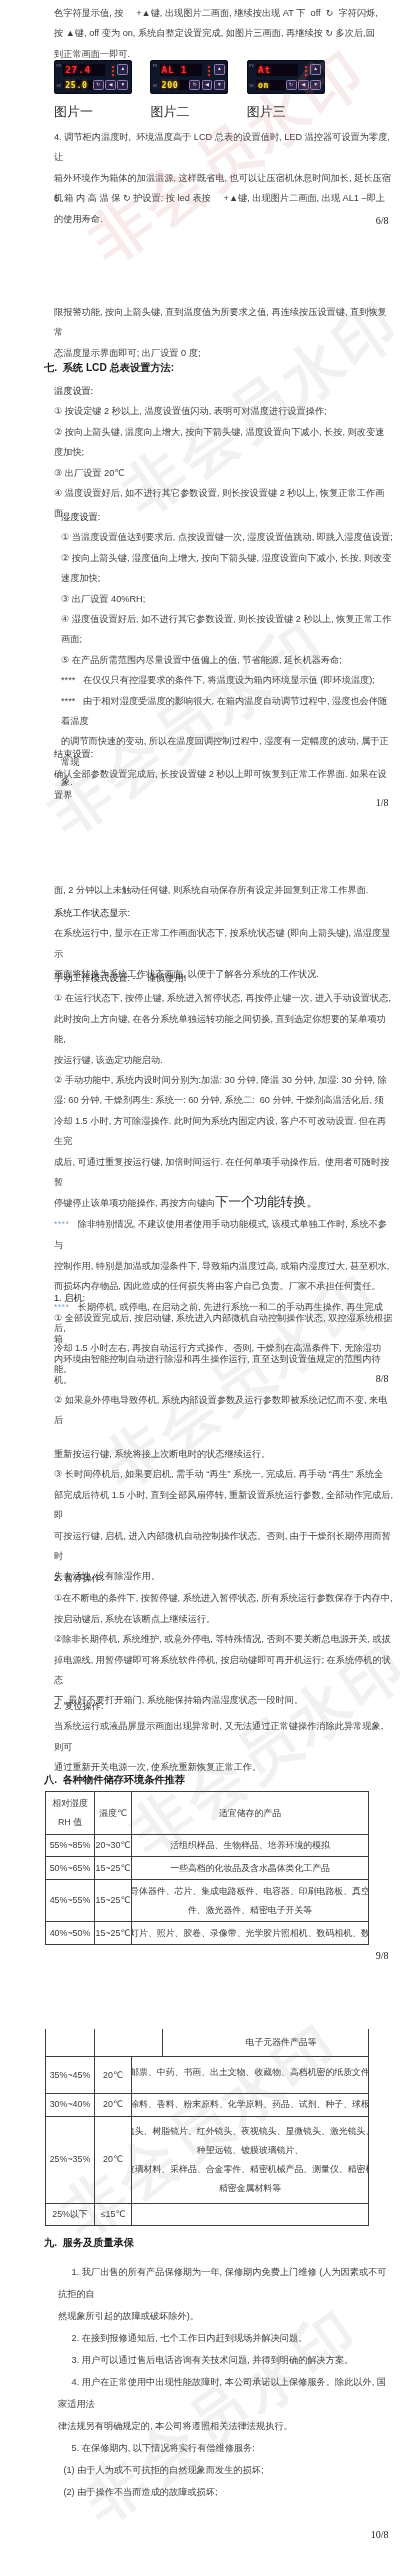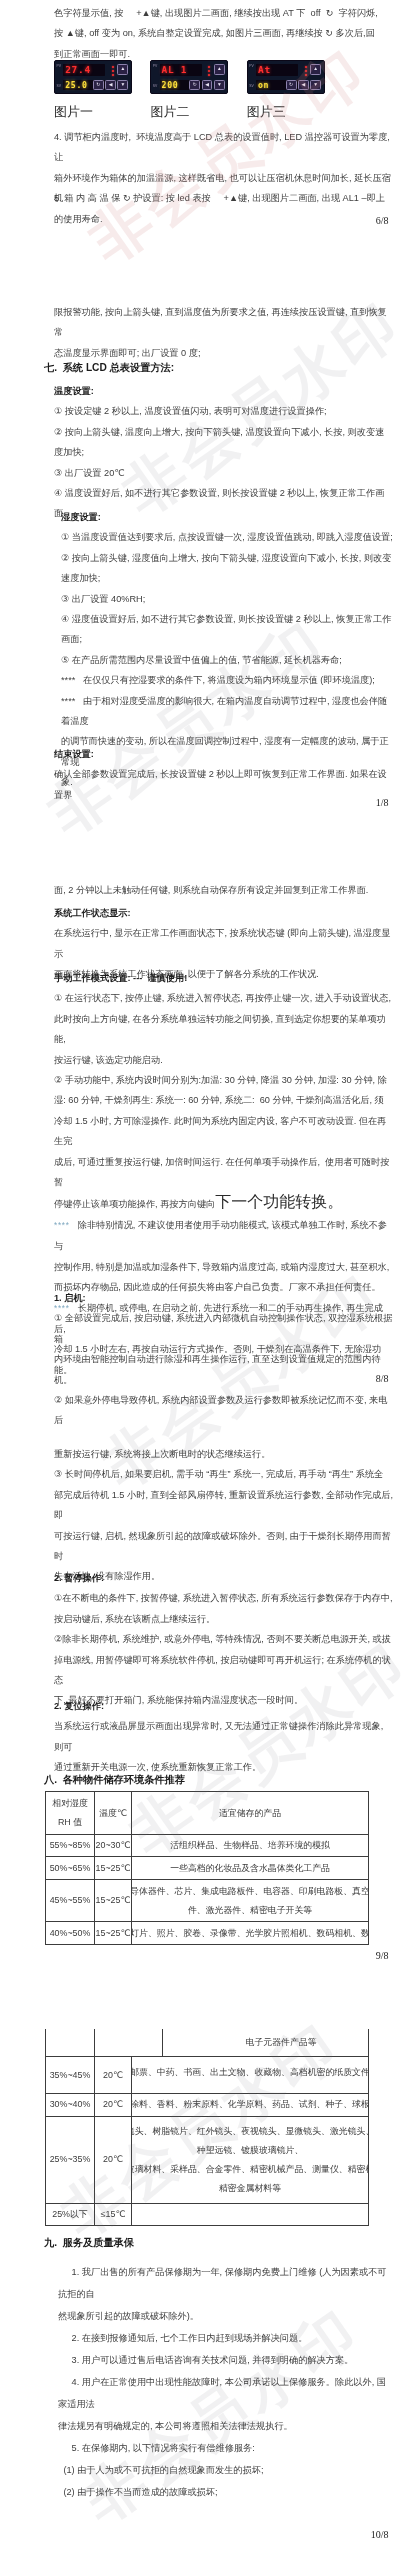--- a/index.html
+++ b/index.html
@@ -2,25 +2,25 @@
 <html style="font-size:11px"><head>
 <meta charset="utf-8">
 <style>
   html,body{margin:0;padding:0;}
   body{width:409px;height:2576px;position:relative;overflow:hidden;background:#ffffff;
        font-family:"Liberation Sans","DejaVu Sans",sans-serif;color:#3d3d3d;}
   .page{position:absolute;inset:0;}
   .blk{position:absolute;left:54px;right:15px;}
   .ln{margin:0;line-height:20.4px;font-size:9.2px;white-space:pre-wrap;}
   .ln32{line-height:22px;}
-  .bold{font-weight:bold;color:#1d1d1d;}
+  .bold{font-weight:normal;color:#1d1d1d;}
   .sec-title{position:absolute;left:44px;font-size:10.2px;font-weight:bold;color:#1b1b1b;margin:0;white-space:pre-wrap;}
   .pgnum{position:absolute;right:20.4px;font-family:"Liberation Serif",serif;font-size:10px;color:#222;margin:0;}
   .mk{color:#7fa8c0;letter-spacing:0.7px;margin-right:8.2px;font-size:8.2px;}
-  .big{font-size:16px;color:#2a2a2a;}
+  .big{font-size:13px;color:#2a2a2a;}
   
   .wm{position:absolute;font-size:60px;font-weight:bold;white-space:nowrap;letter-spacing:4.1px;
       transform:rotate(-35deg);pointer-events:none;z-index:6;color:rgba(120,120,125,0.10);}
   .wm-pink{color:rgba(205,130,130,0.16);}
   
   .panels{position:absolute;left:54px;top:60px;display:flex;gap:18.4px;z-index:2;}
   .pgroup{width:78px;}
   .panel{width:78px;height:34px;background:#0f172a;border:1.4px solid #0b0818;border-radius:2px;
          position:relative;box-sizing:border-box;padding:2.7px 2.7px 2.7px 8.2px;}
   .side{position:absolute;left:1.4px;font-size:3.4px;color:#9a8faa;}
@@ -223,21 +223,21 @@
     <p class="ln">内环境由智能控制自动进行除湿和再生操作运行, 直至达到设置值规定的范围内待机。</p>
     <p class="ln">② 如果意外停电导致停机, 系统内部设置参数及运行参数即被系统记忆而不变, 来电后</p>
   </div>
 
   <p class="pgnum" style="top:1373px;">8/8</p>
 
   <div class="blk" style="top:1444px;">
     <p class="ln">重新按运行键, 系统将接上次断电时的状态继续运行。</p>
     <p class="ln">③ 长时间停机后, 如果要启机, 需手动 “再生” 系统一, 完成后, 再手动 “再生” 系统全</p>
     <p class="ln">部完成后待机 1.5 小时, 直到全部风扇停转, 重新设置系统运行参数, 全部动作完成后, 即</p>
-    <p class="ln">可按运行键, 启机, 然现象所引起的故障或破坏除外。否则, 由于干燥剂长期停用而暂时</p>
+    <p class="ln">可按运行键, 启机, 进入内部微机自动控制操作状态。否则, 由于干燥剂长期停用而暂时</p>
     <p class="ln">失去活性, 没有除湿作用。</p>
   </div>
 
   <div class="blk" style="top:1568px;">
     <p class="ln bold">2. 暂停操作:</p>
     <p class="ln">①在不断电的条件下, 按暂停键, 系统进入暂停状态, 所有系统运行参数保存于内存中,</p>
     <p class="ln">按启动键后, 系统在该断点上继续运行。</p>
     <p class="ln">②除非长期停机, 系统维护, 或意外停电, 等特殊情况, 否则不要关断总电源开关, 或拔</p>
     <p class="ln">掉电源线, 用暂停键即可将系统软件停机, 按启动键即可再开机运行; 在系统停机的状态</p>
     <p class="ln">下, 最好不要打开箱门, 系统能保持箱内温湿度状态一段时间。</p>

